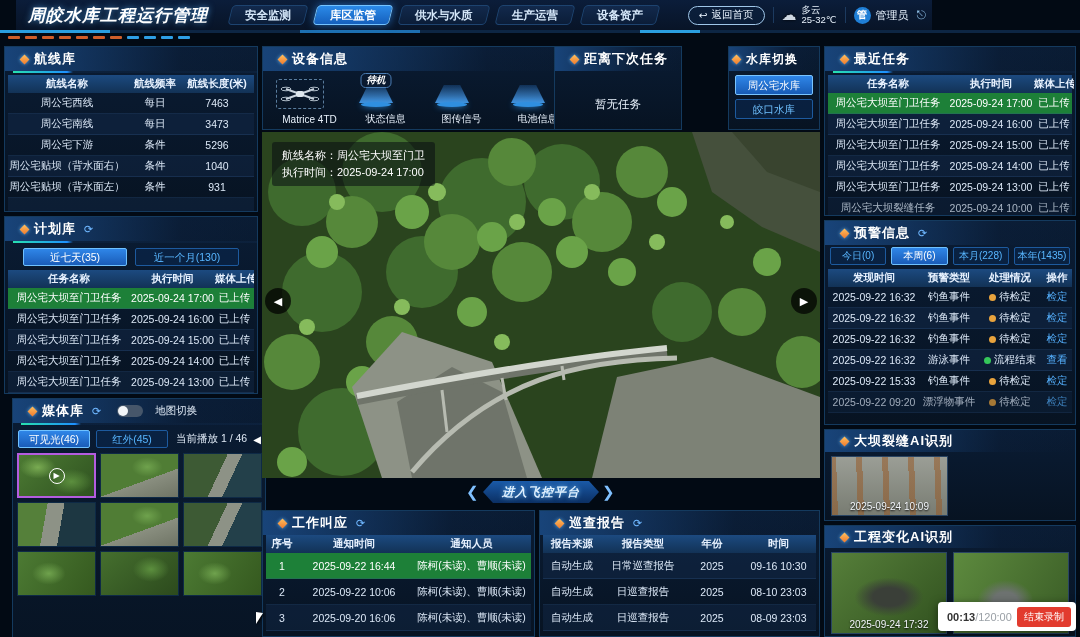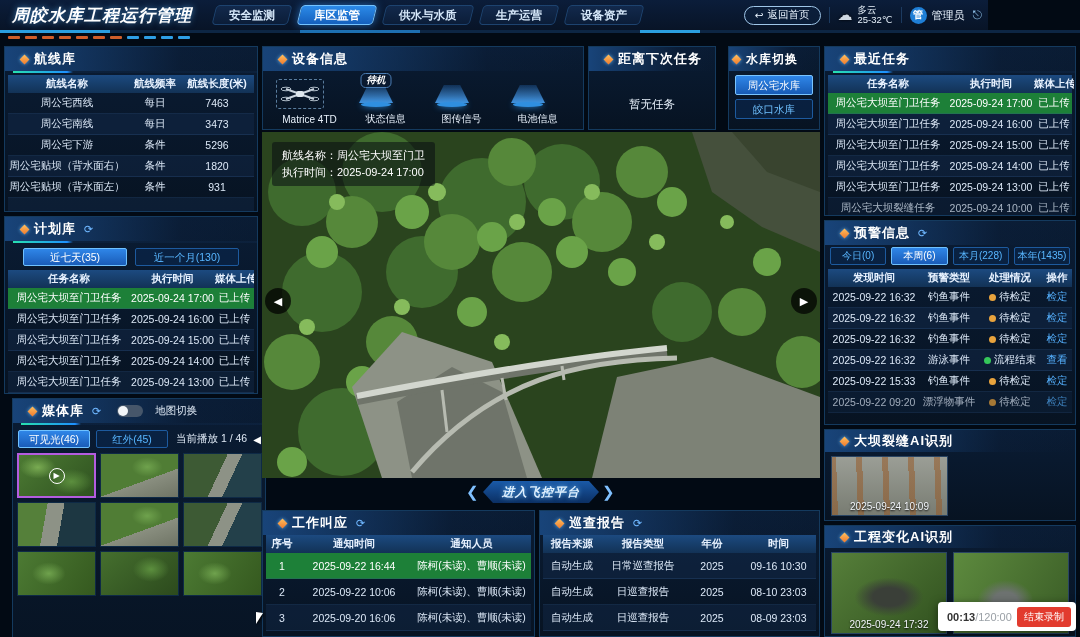--- a/index.html
+++ b/index.html
@@ -1,20 +1,20 @@
 <!DOCTYPE html>
 <html><head>
 <meta charset="utf-8">
 <style>
   * { margin:0; padding:0; box-sizing:border-box; }
   html,body { width:1080px; height:637px; overflow:hidden; background:#020a14;
     font-family:"Liberation Sans","DejaVu Sans",sans-serif; }
 
   
-  #header { position:absolute; left:0; top:0; width:988px; height:30px;
+  #header { position:absolute; left:16px; top:0; width:916px; height:30px;
     background:linear-gradient(180deg,#0b1d3a,#081427); display:flex; align-items:center; z-index:30;}
   #app-title { font-size:17px; font-weight:bold; font-style:italic; color:#fff;
     margin-left:12px; letter-spacing:1px; text-shadow:0 0 6px rgba(90,180,255,.7); white-space:nowrap;}
   #nav { display:flex; gap:9px; margin-left:22px; }
   .nav-tab { height:20px; padding:0 14px; transform:skewX(-14deg); border-radius:4px;
     background:linear-gradient(180deg,#12294c,#0b1d38); border:1px solid #1d436f;
     display:flex; align-items:center; cursor:pointer;}
   .nav-tab span { transform:skewX(14deg); font-size:11.5px; color:#d6e8fa; font-weight:bold; white-space:nowrap;}
   .nav-tab.active { background:linear-gradient(180deg,#2b8ae8,#1560bd); border-color:#74c3ff;
     box-shadow:0 0 8px rgba(50,150,255,.6);}
@@ -241,21 +241,21 @@
       <span>3473</span>
   </div>
   <div class="trow route-grid">
     <span>周公宅下游</span>
       <span>条件</span>
       <span>5296</span>
   </div>
   <div class="trow route-grid">
     <span>周公宅贴坝（背水面右）</span>
       <span>条件</span>
-      <span>1820</span>
+      <span>1040</span>
   </div>
   <div class="trow route-grid">
     <span>周公宅贴坝（背水面左）</span>
       <span>条件</span>
       <span>931</span>
   </div>
   <div class="partial-row"></div>
 </div>
 
 <div class="panel" style="left:4px; top:216px; width:254px; height:178px;">
@@ -368,21 +368,21 @@
       <span class="ped"></span>
       <span class="dev-label">电池信息</span>
     </div>
     <div class="dev-item">
       <span class="ped"></span>
       <span class="dev-label">电池运行状态</span>
     </div>
   </div>
 </div>
 
-<div class="panel" style="left:588px; top:46px; width:128px; height:84px;">
+<div class="panel" style="left:554px; top:46px; width:128px; height:84px;">
   <div class="p-head">
     <span class="diamond"></span>
     <span class="p-title">距离下次任务</span>
   </div>
   <div id="next-task-empty">暂无任务</div>
 </div>
 
 <div class="panel" style="left:728px; top:46px; width:92px; height:84px;">
   <div class="p-head" style="padding:0 4px;">
     <span class="diamond"></span>

